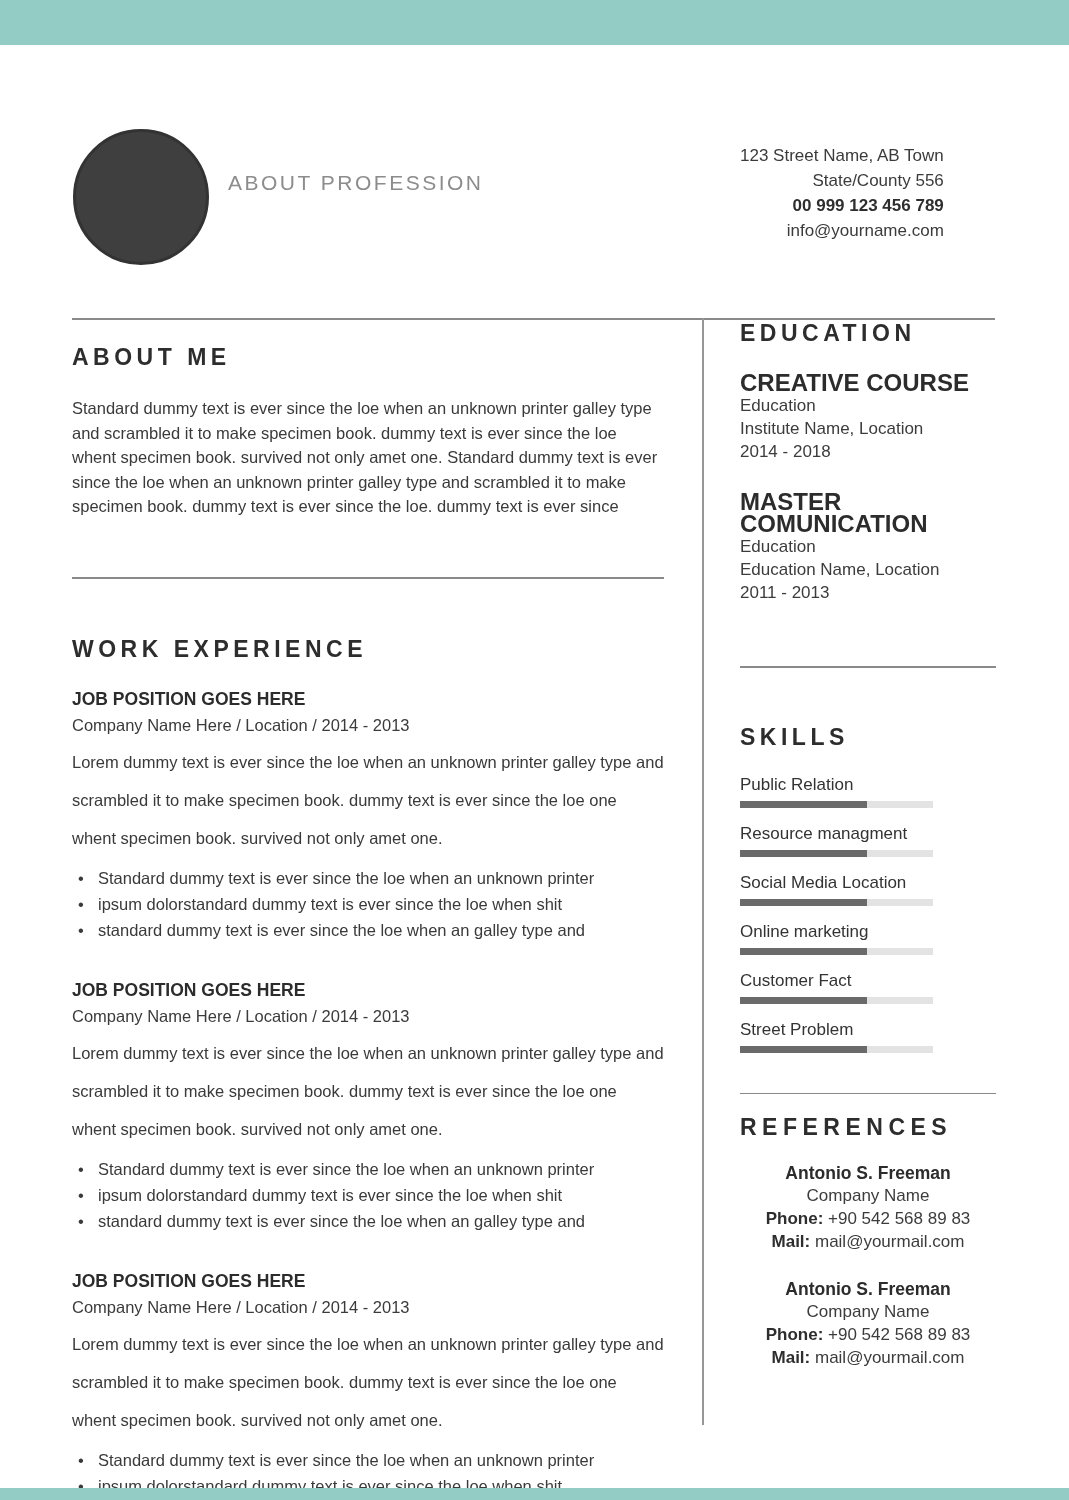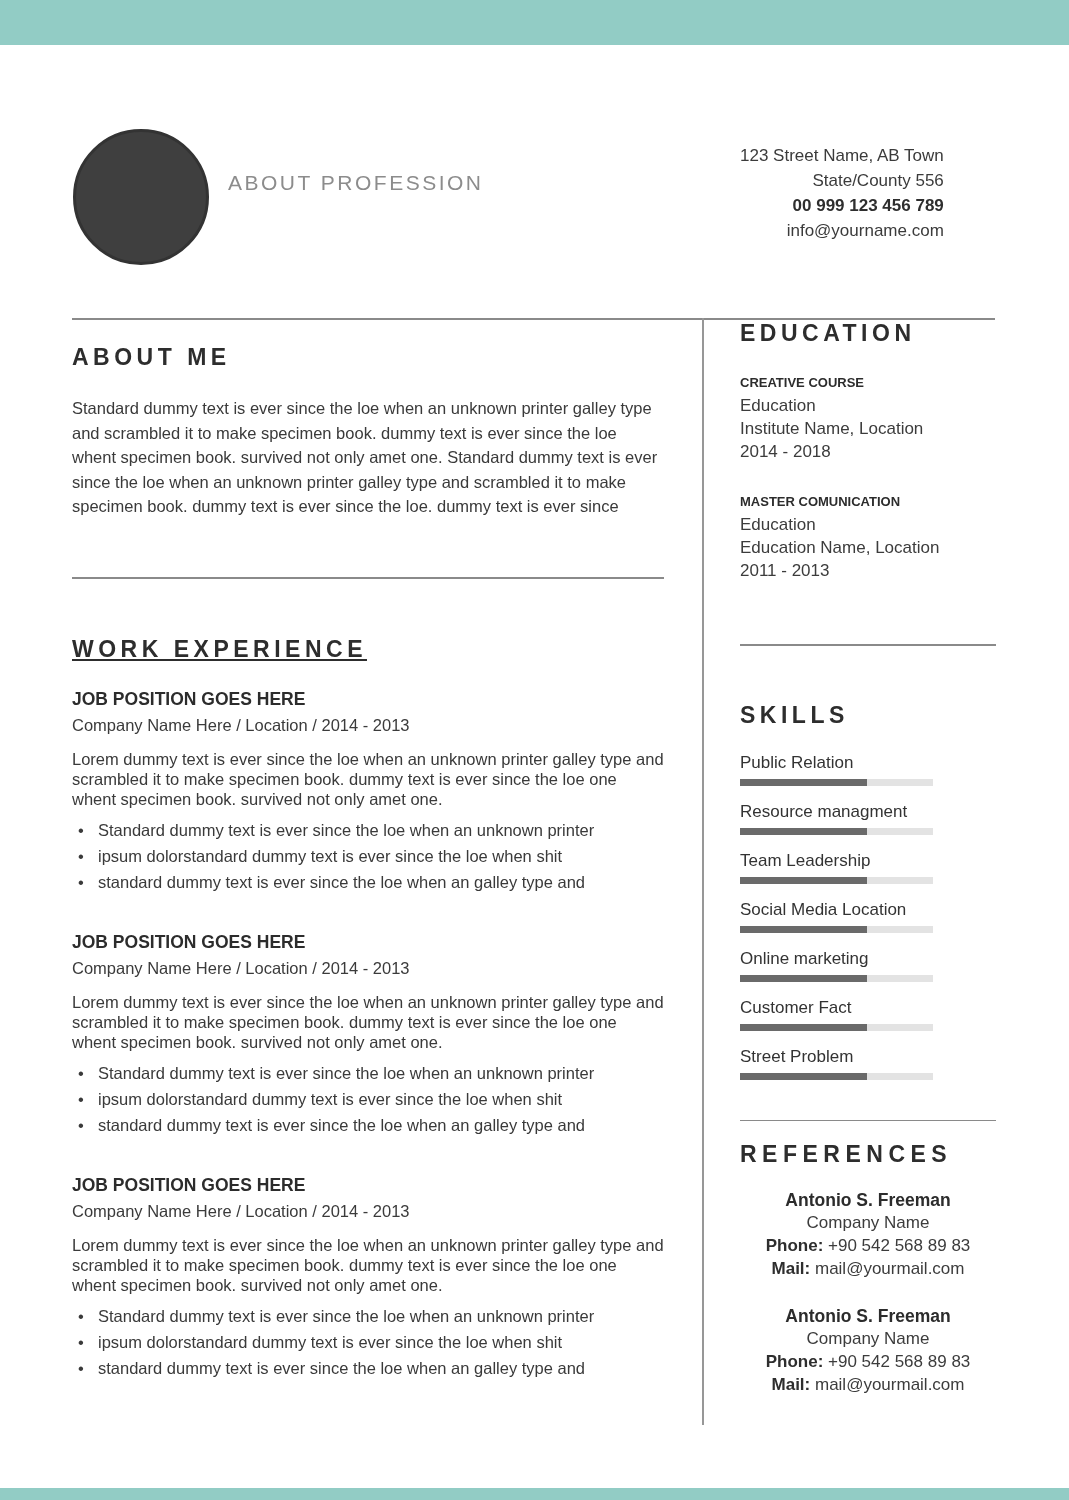--- a/index.html
+++ b/index.html
@@ -33,38 +33,38 @@
 
   .left-col  { position:absolute; left:72px; top:304px; width:592px; }
   .right-col { position:absolute; left:740px; top:320px; width:256px; }
 
   .section-title {
     font-size:23px; font-weight:700; color:#2d2d2d; letter-spacing:4.5px; line-height:26px;
   }
   .left-col .section-title.about { margin-top:40px; }
   .about-text { margin-top:26px; font-size:16.5px; line-height:24.5px; color:#3a3a3a; }
   .left-divider { margin-top:58px; width:592px; height:2px; background:#8a8a8a; border:0; }
-  .section-title.work { margin-top:57px;text-decoration:underline; }
+  .section-title.work { margin-top:57px; }
 
   .job { margin-top:27px; }
   .job + .job { margin-top:37px; }
   .job-title { font-size:17.5px; font-weight:700; color:#2c2c2c; line-height:20px; }
   .job-meta  { margin-top:5px; font-size:16.5px; line-height:22px; color:#3b3b3b; }
-  .job-summary { margin-top:13px; font-size:16.5px; line-height:20px; color:#3a3a3a; }
+  .job-summary { margin-top:7px; font-size:16.5px; line-height:38px; color:#3a3a3a; }
   .job ul { margin-top:8px; list-style:none; }
   .job li {
     position:relative; padding-left:26px; font-size:16.5px; line-height:26px; color:#3a3a3a;
   }
   .job li::before {
     content:"•"; position:absolute; left:6px; color:#3a3a3a;
   }
 
   .edu-entry { margin-top:26px; }
   .edu-entry + .edu-entry { margin-top:28px; }
-  .edu-degree { font-size:13px; font-weight:700; color:#2c2c2c; line-height:22px; }
+  .edu-degree { font-size:24px; font-weight:700; color:#2c2c2c; line-height:22px; }
   .edu-line { font-size:17px; line-height:23px; color:#3c3c3c; }
   .right-divider { margin-top:62px; width:256px; height:1.5px; background:#8a8a8a; border:0; }
   .section-title.skills { margin-top:56px; }
 
   .skills-list { margin-top:24px; }
   .skill-item { margin-bottom:15px; }
   .skill-label { font-size:17px; line-height:21px; color:#333333; }
   .skill-bar { margin-top:6px; width:193px; height:7px; background:var(--track); }
   .skill-bar-fill { height:7px; background:var(--bar); }
   .right-divider.refs { margin-top:40px; }
@@ -168,26 +168,20 @@
           <div class="skill-bar-fill" style="width: 66%;"></div>
         </div>
       </div>
       <div class="skill-item">
         <div class="skill-label">Resource managment</div>
         <div class="skill-bar">
           <div class="skill-bar-fill" style="width: 66%;"></div>
         </div>
       </div>
       <div class="skill-item">
-        <div class="skill-label">Team Leadership</div>
-        <div class="skill-bar">
-          <div class="skill-bar-fill" style="width: 66%;"></div>
-        </div>
-      </div>
-      <div class="skill-item">
         <div class="skill-label">Social Media Location</div>
         <div class="skill-bar">
           <div class="skill-bar-fill" style="width: 66%;"></div>
         </div>
       </div>
       <div class="skill-item">
         <div class="skill-label">Online marketing</div>
         <div class="skill-bar">
           <div class="skill-bar-fill" style="width: 66%;"></div>
         </div>

